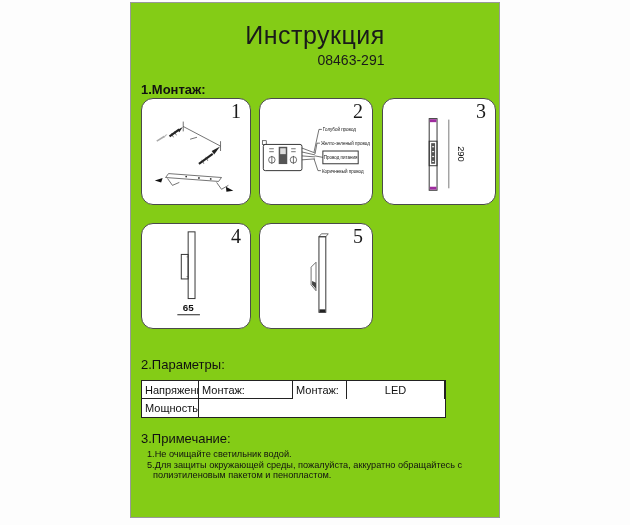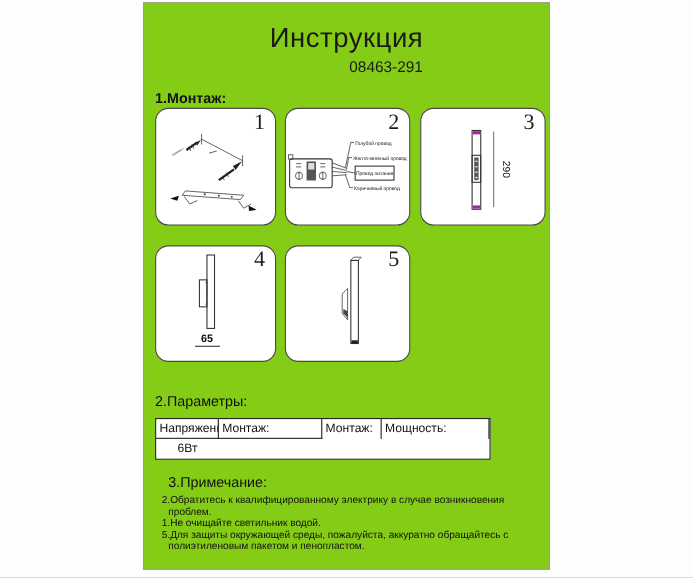--- a/index.html
+++ b/index.html
@@ -16,21 +16,21 @@
     position:absolute;left:0;top:18px;width:100%;text-align:center;
     font-size:25px;color:#1a1a1a;letter-spacing:0.5px;
   }
   .model{
     position:absolute;left:150px;top:49px;width:140px;text-align:center;
     font-size:14px;color:#1a1a1a;
   }
   .sec{position:absolute;left:10px;font-size:13px;color:#111;}
   .sec1{top:79px;font-weight:bold;}
   .sec2{top:354px;}
-  .sec3{top:428px;margin-left:12px;}
+  .sec3{top:428px;}
   .fig{
     position:absolute;border:1px solid #4a4a4a;border-radius:12px;
     background:#fff;box-sizing:border-box;
   }
   .fig1{left:10px;top:95px;width:110px;height:107px;}
   .fig2{left:128px;top:95px;width:114px;height:107px;}
   .fig3{left:251px;top:95px;width:114px;height:107px;}
   .fig4{left:10px;top:220px;width:110px;height:106px;}
   .fig5{left:128px;top:220px;width:114px;height:106px;}
   .fig svg{position:absolute;left:0;top:0;width:100%;height:100%;}
@@ -195,26 +195,25 @@
         </g>
       </svg>
     </div>
 
     <div class="sec sec2">2.Параметры:</div>
 
     <div class="params-table">
       <div class="cell lbl bdr-r bdr-b">Напряжение:</div>
       <div class="cell lbl bdr-r bdr-b">Монтаж:</div>
       <div class="cell lbl bdr-r">Монтаж:</div>
+      <div class="cell val bdr-r">LED</div>
       <div class="cell lbl bdr-r">Мощность:</div>
-      <div class="cell val">6Вт</div>
     </div>
 
     <div class="sec sec3">3.Примечание:</div>
 
     <div class="notes">
-      <div class="note">2.Обратитесь к квалифицированному электрику в случае возникновения проблем.</div>
       <div class="note">1.Не очищайте светильник водой.</div>
       <div class="note">5.Для защиты окружающей среды, пожалуйста, аккуратно обращайтесь с полиэтиленовым пакетом и пенопластом.</div>
     </div>
 
   </div>
 </div>
 
 </body></html>

